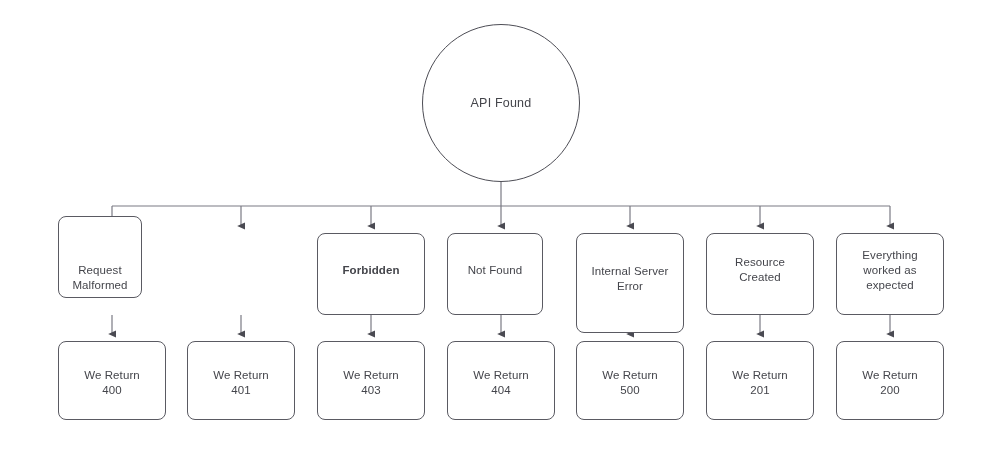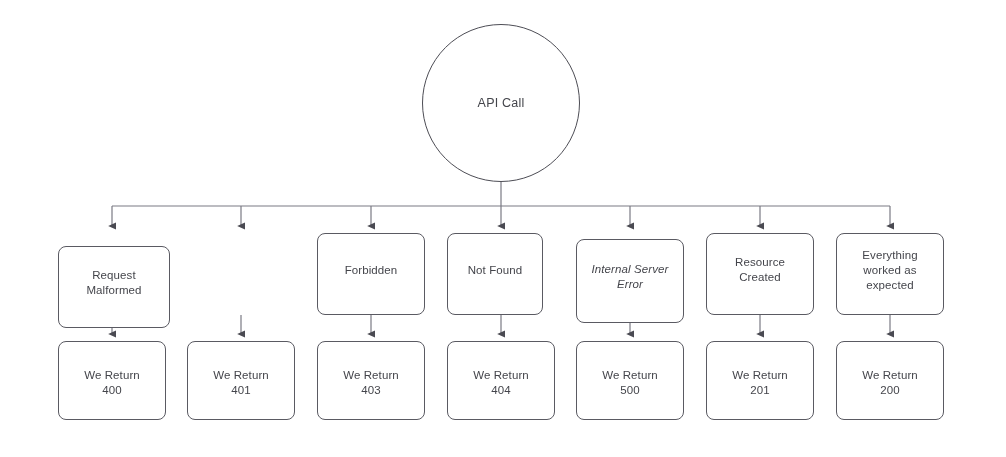--- a/index.html
+++ b/index.html
@@ -100,34 +100,34 @@
     <path d="M112,315 L112,334" fill="none" stroke="#7a7a84" stroke-width="1.2" marker-end="url(#arrow)"></path>
     <path d="M241,315 L241,334" fill="none" stroke="#7a7a84" stroke-width="1.2" marker-end="url(#arrow)"></path>
     <path d="M371,315 L371,334" fill="none" stroke="#7a7a84" stroke-width="1.2" marker-end="url(#arrow)"></path>
     <path d="M501,315 L501,334" fill="none" stroke="#7a7a84" stroke-width="1.2" marker-end="url(#arrow)"></path>
     <path d="M630,315 L630,334" fill="none" stroke="#7a7a84" stroke-width="1.2" marker-end="url(#arrow)"></path>
     <path d="M760,315 L760,334" fill="none" stroke="#7a7a84" stroke-width="1.2" marker-end="url(#arrow)"></path>
     <path d="M890,315 L890,334" fill="none" stroke="#7a7a84" stroke-width="1.2" marker-end="url(#arrow)"></path>
   </svg>
 
   <div class="node-circle" style="left:422px; top:24px; width:158px; height:158px;">
-    <span class="circle-label">API Call</span>
+    <span class="circle-label">API Found</span>
   </div>
 
-  <div class="node-box row1" style="left:58px; top:246px; width:112px; height:82px;">
+  <div class="node-box row1" style="left:58px; top:216px; width:84px; height:82px;align-items:flex-end;">
     <span class="node-label">Request
 Malformed</span>
   </div>
-  <div class="node-box row1" style="left:317px; top:233px; width:108px; height:82px;">
+  <div class="node-box row1" style="left:317px; top:233px; width:108px; height:82px;font-weight:bold;">
     <span class="node-label">Forbidden</span>
   </div>
   <div class="node-box row1" style="left:447px; top:233px; width:96px; height:82px;">
     <span class="node-label">Not Found</span>
   </div>
-  <div class="node-box row1" style="left:576px; top:239px; width:108px; height:84px;font-style:italic;">
+  <div class="node-box row1" style="left:576px; top:233px; width:108px; height:100px;">
     <span class="node-label">Internal Server
 Error</span>
   </div>
   <div class="node-box row1" style="left:706px; top:233px; width:108px; height:82px;">
     <span class="node-label">Resource
 Created</span>
   </div>
   <div class="node-box row1" style="left:836px; top:233px; width:108px; height:82px;">
     <span class="node-label">Everything
 worked as

